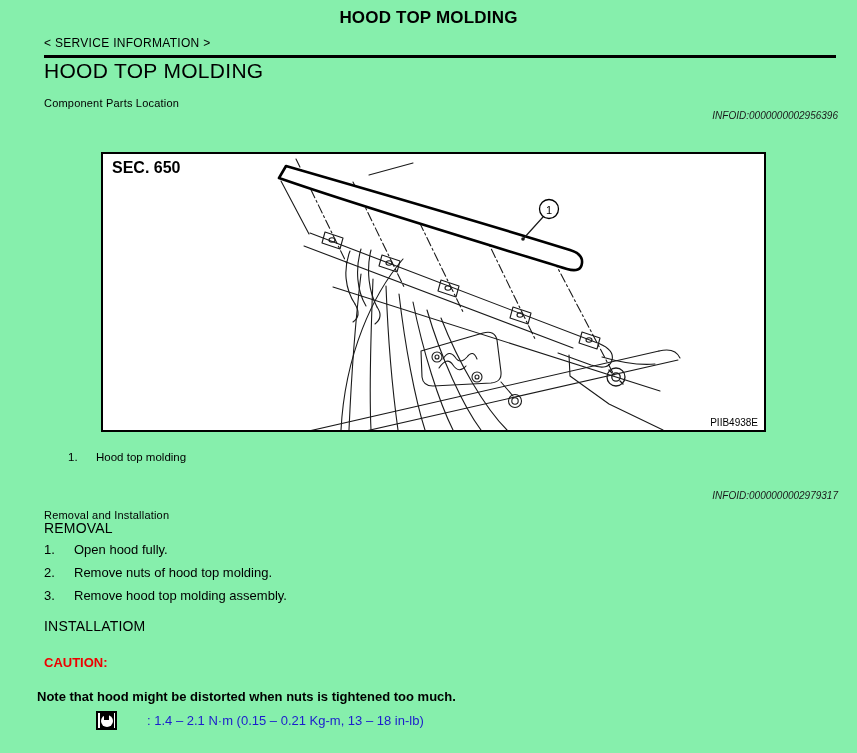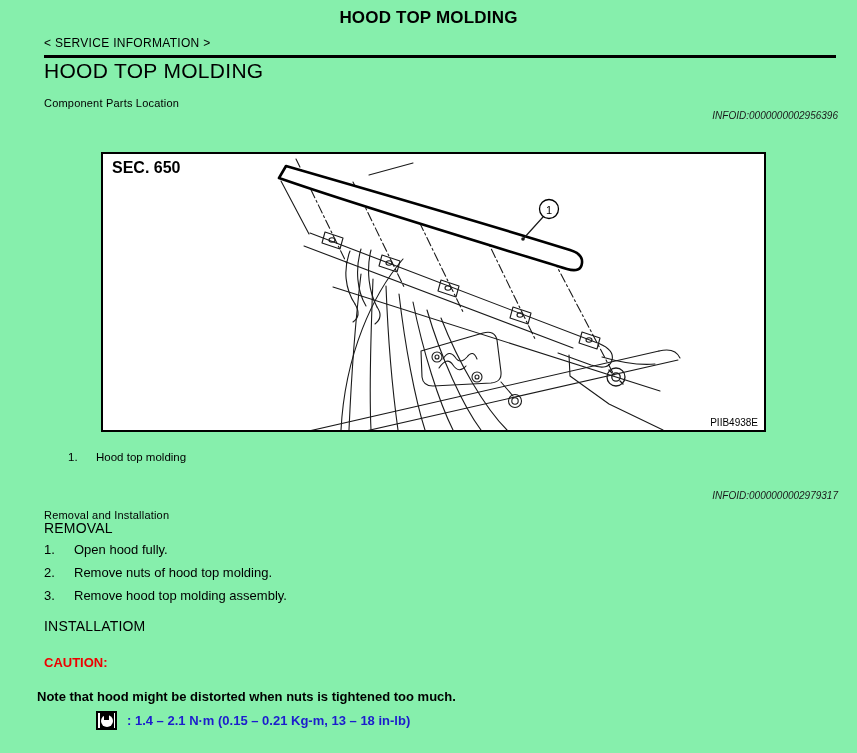--- a/index.html
+++ b/index.html
@@ -31,21 +31,21 @@
   .step-num { width:30px; }
   .body-text { font-size:13px; }
   .caution-label { font-weight:bold; }
   .caution-text { font-weight:bold; }
   .torque-row { left:96px; top:711px; display:flex; align-items:center; }
   .torque-icon { position:relative; width:21px; height:19px; background:#000; flex:0 0 auto; }
   .torque-icon::before { content:""; position:absolute; left:50%; top:55%; width:12px; height:12px; margin:-6px 0 0 -6px; background:#fff; border-radius:50%; }
   .torque-icon::after  { content:""; position:absolute; left:50%; top:1px; width:5px; height:8px; margin-left:-2.5px; background:#000; }
   .torque-slit-l, .torque-slit-r { position:absolute; top:2px; width:1.5px; height:15px; background:#fff; }
   .torque-slit-l { left:2px; } .torque-slit-r { right:2px; }
-  .torque-text { margin-left:10px; font-size:13px; font-weight:bold; }
+  .torque-text { margin-left:30px; font-size:13px; font-weight:normal; }
   .callout-text { font-size:11px; font-family:inherit; }
 </style>
 </head>
 <body>
 
 <div class="page">
 
   <div class="abs doc-title">HOOD TOP MOLDING</div>
   <div class="abs breadcrumb">&lt; SERVICE INFORMATION &gt;</div>
   <div class="abs header-rule"></div>

